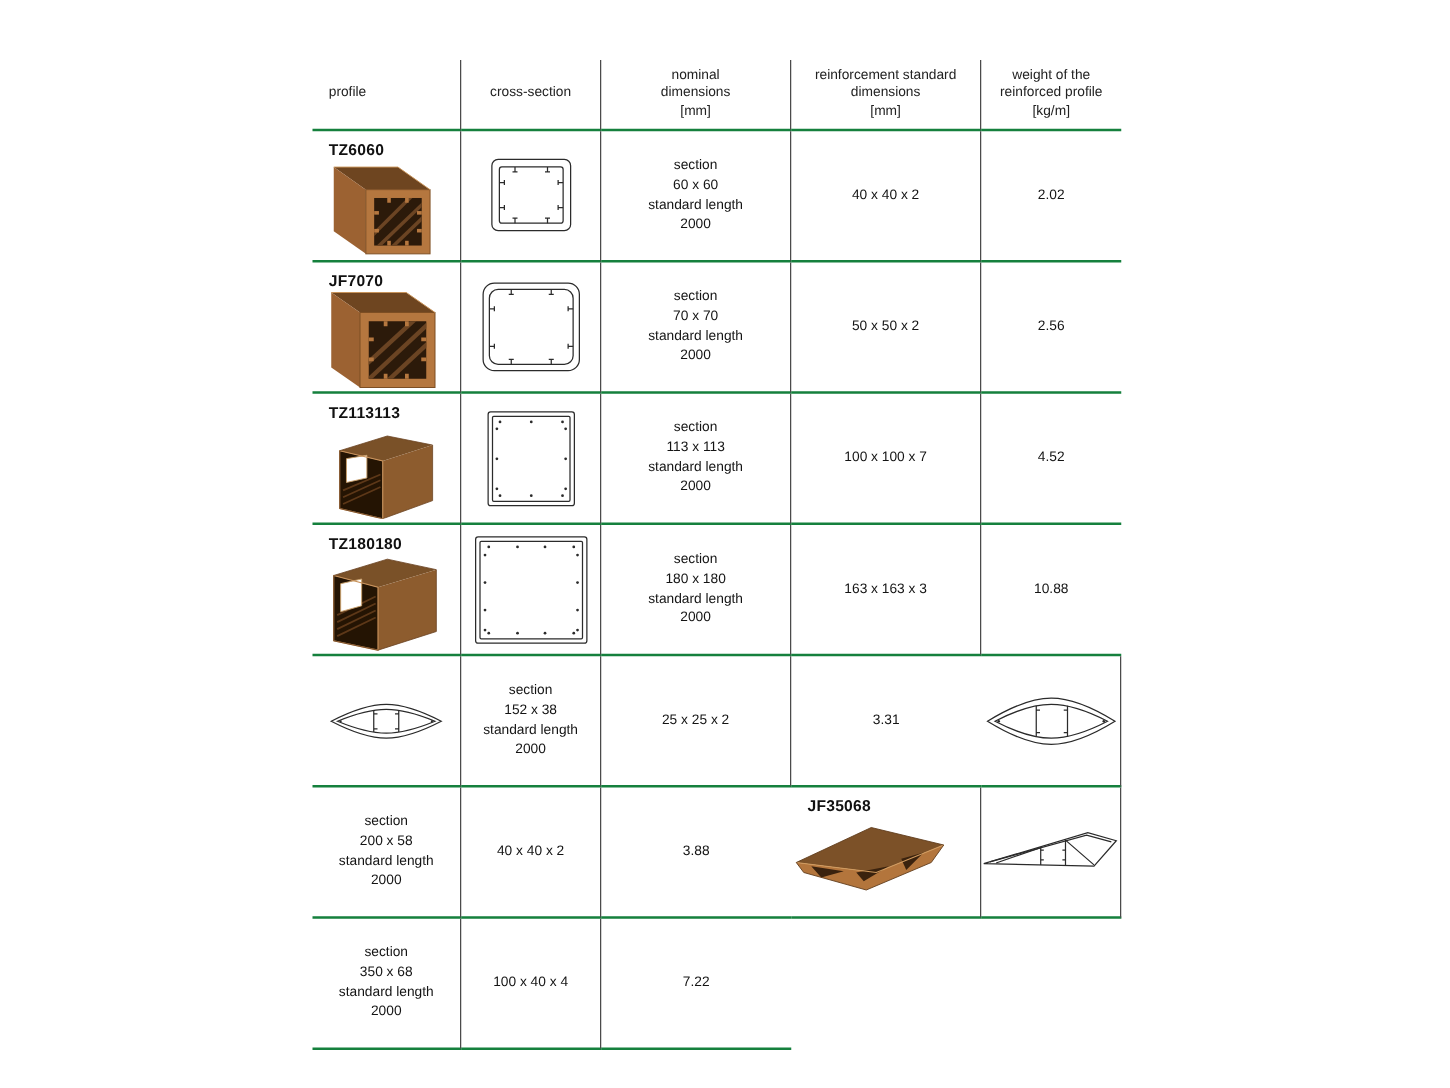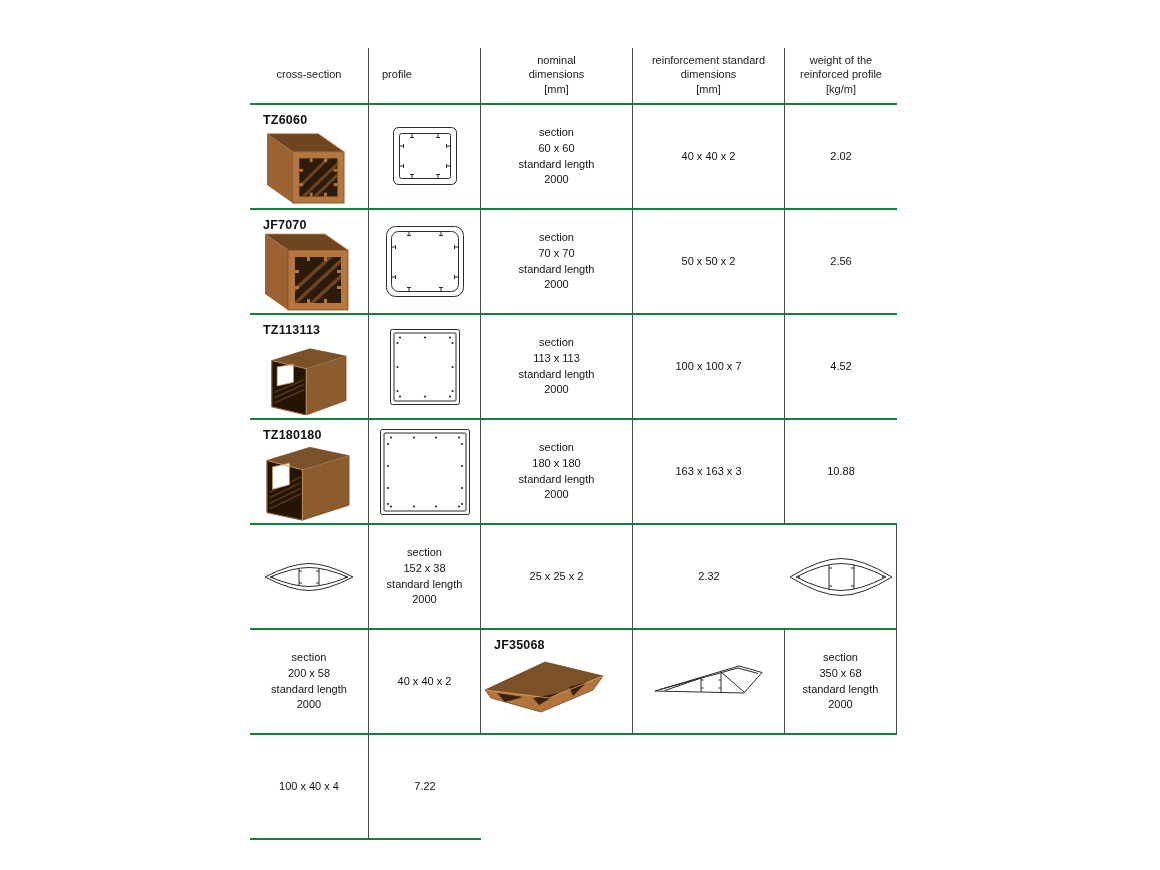--- a/index.html
+++ b/index.html
@@ -33,22 +33,22 @@
   svg { display:block; }
   .ln { stroke:#2b2b2b; stroke-width:1; fill:none; }
   .dot { fill:#2b2b2b; }
 </style>
 </head>
 <body>
 <div class="canvas">
 
 <div class="spec-table">
 
+  <div class="cell vline hcell left">profile</div>
   <div class="cell vline hcell">cross-section</div>
-  <div class="cell vline hcell left">profile</div>
   <div class="cell vline hcell">nominal
 dimensions
 [mm]</div>
   <div class="cell vline hcell">reinforcement standard
 dimensions
 [mm]</div>
   <div class="cell hcell">weight of the
 reinforced profile
 [kg/m]</div>
 
@@ -240,36 +240,37 @@
       <path class="ln" d="M36,7.5 V24.5 M56,7.5 V24.5 M36,10 h3 M56,10 h-3 M36,22 h3 M56,22 h-3"></path>
       <circle class="dot" cx="9.5" cy="16" r="0.9"></circle>
           <circle class="dot" cx="82.5" cy="16" r="0.9"></circle>
     </svg>
   </div>
   <div class="cell vline txt">section
 152 x 38
 standard length
 2000</div>
   <div class="cell vline txt">25 x 25 x 2</div>
-  <div class="cell txt">2.32</div>
+  <div class="cell txt">3.31</div>
 
   <div class="cell vline csec">
     <svg width="106" height="44" viewBox="0 0 106 44">
       <path class="ln" d="M2,22 Q32,3.5 53,3.5 Q74,3.5 104,22 Q74,40.5 53,40.5 Q32,40.5 2,22 Z"></path>
       <path class="ln" d="M8,22 Q34,8.5 53,8.5 Q72,8.5 98,22 Q72,35.5 53,35.5 Q34,35.5 8,22 Z"></path>
       <path class="ln" d="M41,9.5 V34.5 M66,9.5 V34.5 M41,13 h3 M66,13 h-3 M41,31 h3 M66,31 h-3"></path>
       <circle class="dot" cx="11" cy="22" r="1"></circle>
           <circle class="dot" cx="95" cy="22" r="1"></circle>
     </svg>
   </div>
   <div class="cell vline txt">section
 200 x 58
 standard length
 2000</div>
   <div class="cell vline txt">40 x 40 x 2</div>
+  <div class="cell txt">3.88</div>
 
   <div class="cell vline">
     <span class="code">JF35068</span>
     <svg class="art" style="left:0px;top:22px" width="126" height="62" viewBox="0 0 126 62">
       <polygon points="4,38 64,10 122,24 68,46" fill="#7c5128"></polygon>
       <path d="M4,38 L68,46 L122,24 L112,38 L60,60 L10,46 Z" fill="#b3753c"></path>
       <g fill="#3a220e">
         <polygon points="16,41 42,45 24,50"></polygon>
         <polygon points="52,46 78,41 58,53"></polygon>
         <polygon points="88,35 106,30 92,44"></polygon>

